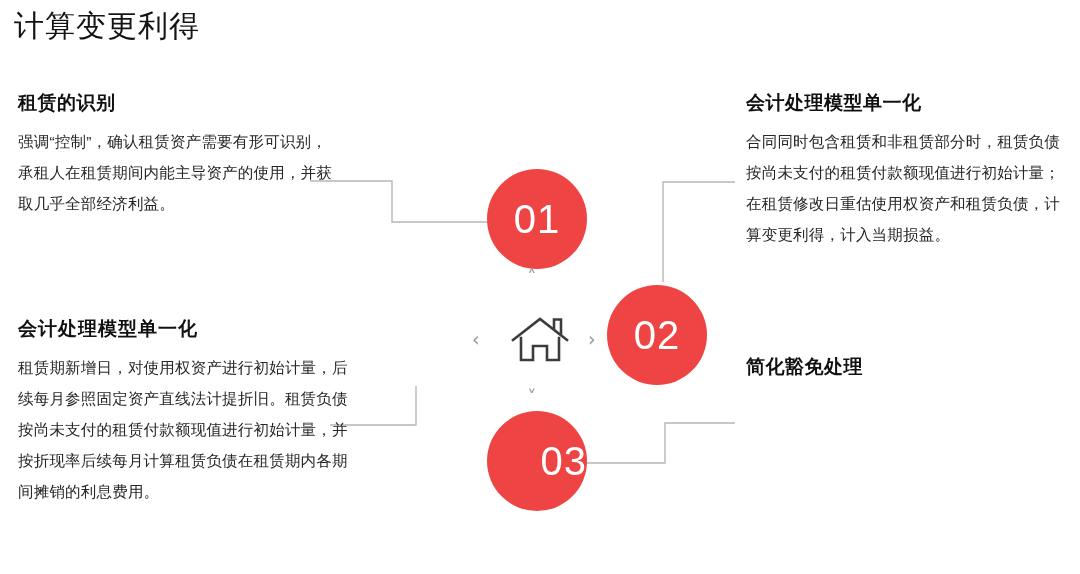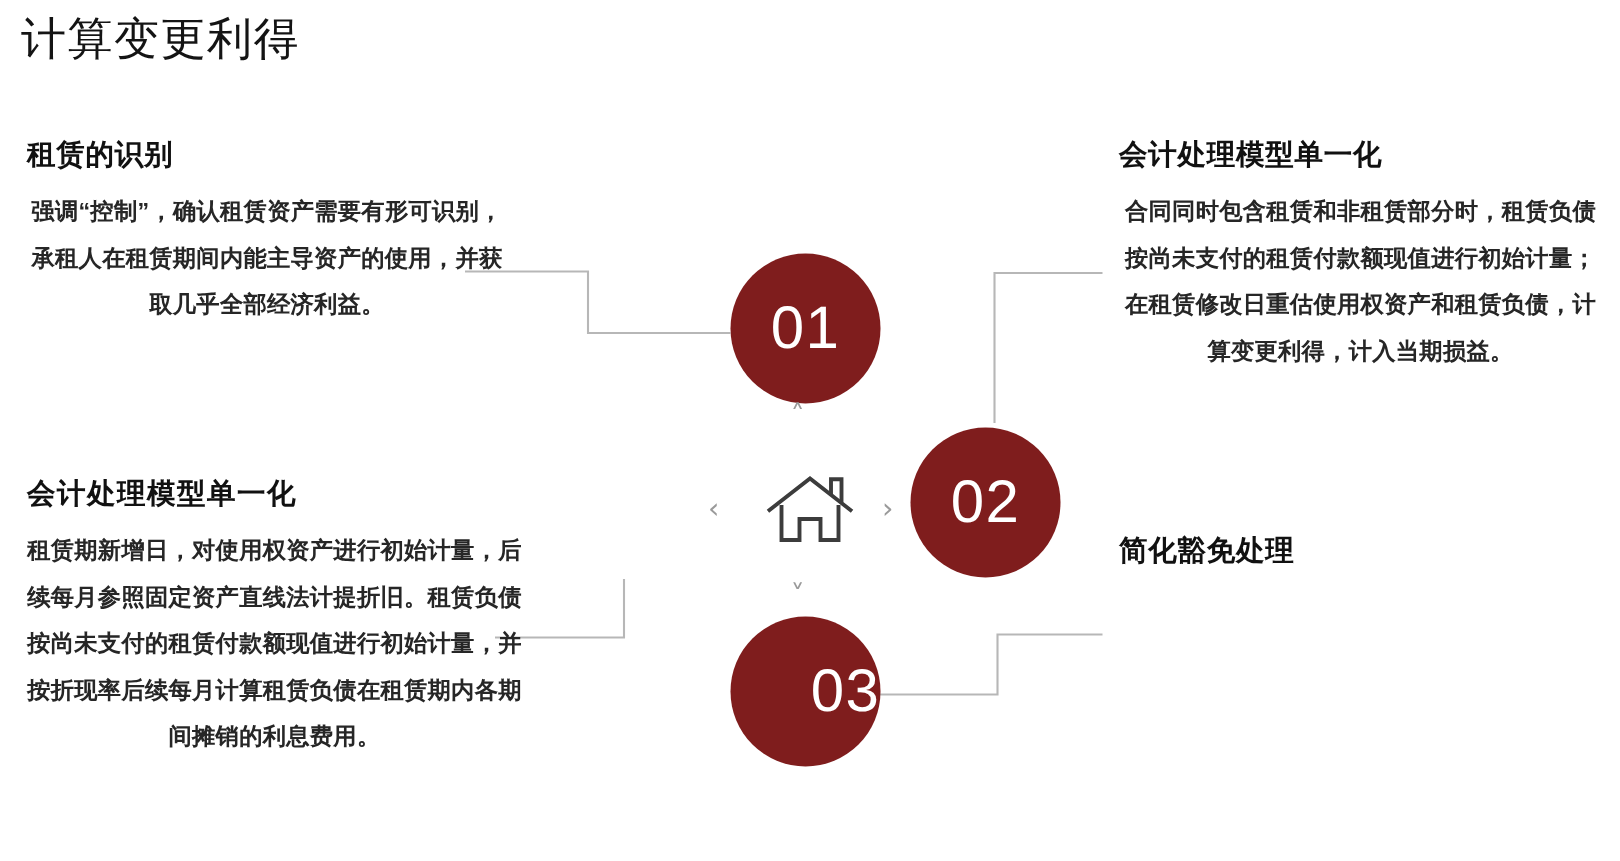--- a/index.html
+++ b/index.html
@@ -33,26 +33,25 @@
   .block-heading {
     font-size: 19px;
     font-weight: 700;
     color: #111111;
     letter-spacing: 0.5px;
     margin: 0 0 10px 0;
     white-space: nowrap;
   }
   .block-body {
     font-size: 15.5px;
-    font-weight: 700;
+    font-weight: 400;
     line-height: 31px;
     color: #262626;
     margin: 0;
     letter-spacing: 0.2px;
-    text-align: center;
   }
 
   #block-01 { left: 18px;  top: 90px;  width: 320px; }
   #block-02 { left: 746px; top: 90px;  width: 322px; }
   #block-04 { left: 18px;  top: 316px; width: 330px; }
   #block-03 { left: 746px; top: 354px; width: 322px; }
 
   #block-04 .block-heading { letter-spacing: 1px; }
 
   
@@ -61,21 +60,21 @@
     left: 0; top: 0;
     width: 1080px; height: 574px;
     pointer-events: none;
   }
 
   .node-circle {
     position: absolute;
     width: 100px;
     height: 100px;
     border-radius: 50%;
-    background: #7f1d1d;
+    background: #ef4444;
     color: #ffffff;
     font-size: 40px;
     font-weight: 400;
     letter-spacing: 1px;
     display: flex;
     align-items: center;
     justify-content: center;
     pointer-events: auto;
   }
   #node-01 { left: 487px; top: 169px; }

